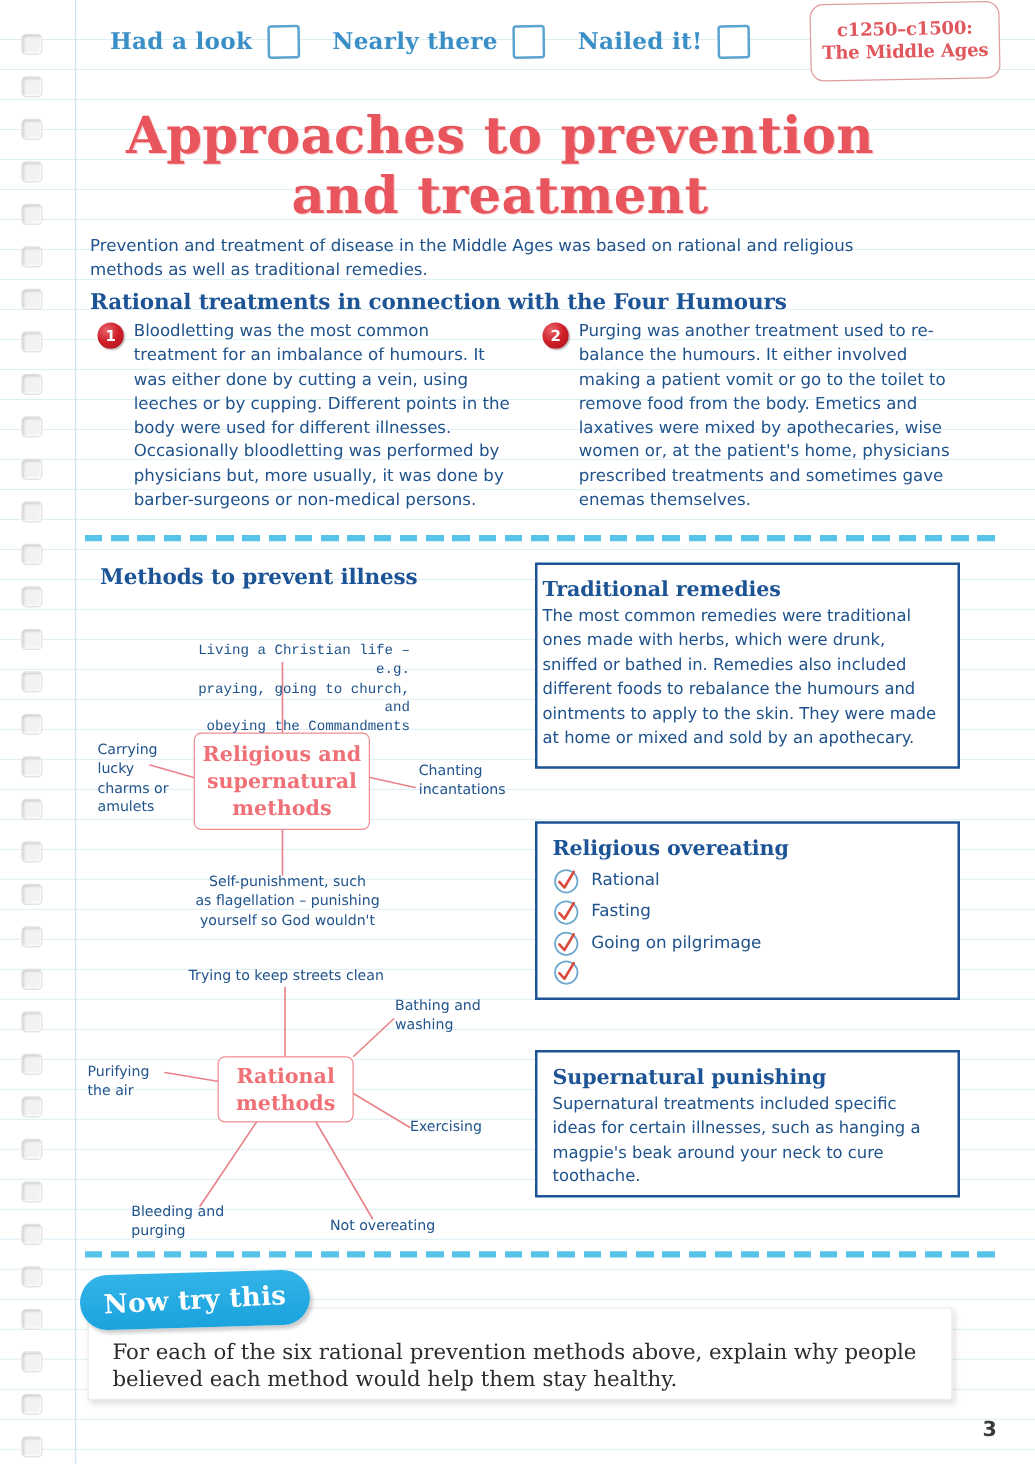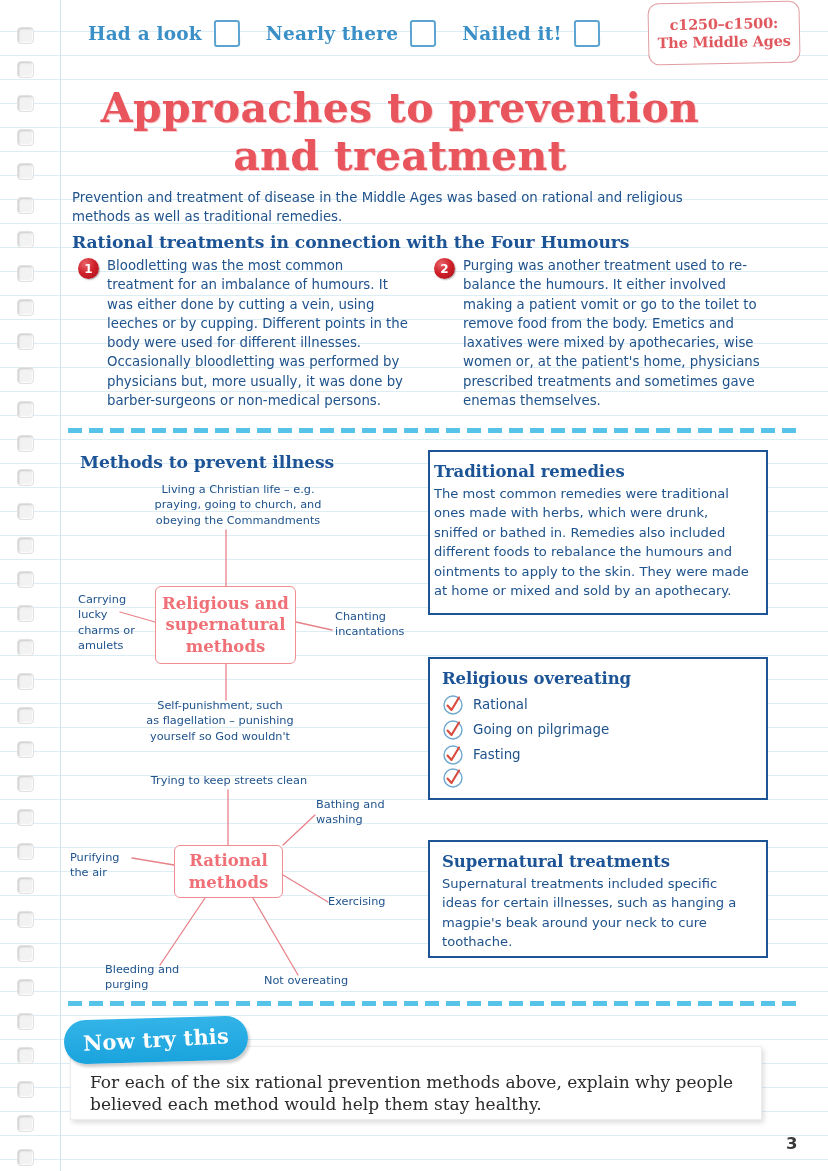--- a/index.html
+++ b/index.html
@@ -355,30 +355,30 @@
         <line x1="223" y1="405" x2="268" y2="432"></line>
         <line x1="114" y1="395" x2="72" y2="388"></line>
         <line x1="145" y1="428" x2="100" y2="495"></line>
         <line x1="193" y1="428" x2="238" y2="505"></line>
       </g>
     </svg>
 
     <div id="mm-center-religious" class="mm-center">Religious and
 supernatural
 methods</div>
-    <div class="mm-leaf" style="left:88px;  top:12px;  width:180px; text-align:center;">Living a Christian life – e.g.
+    <div class="mm-leaf" style="left:88px;  top:44px;  width:180px; text-align:right;font-family:Liberation Mono, monospace;">Living a Christian life – e.g.
 praying, going to church, and
 obeying the Commandments</div>
     <div class="mm-leaf" style="left:18px;  top:122px; width:70px;">Carrying
 lucky
 charms or
 amulets</div>
     <div class="mm-leaf" style="left:275px; top:139px; width:88px;">Chanting
 incantations</div>
-    <div class="mm-leaf" style="left:65px;  top:228px; width:190px; text-align:center;">Self-punishment, such
+    <div class="mm-leaf" style="left:75px;  top:228px; width:190px; text-align:center;">Self-punishment, such
 as flagellation – punishing
 yourself so God wouldn't</div>
 
     <div id="mm-center-rational" class="mm-center">Rational
 methods</div>
     <div class="mm-leaf" style="left:73px;  top:303px; width:192px; text-align:center;">Trying to keep streets clean</div>
     <div class="mm-leaf" style="left:256px; top:327px; width:82px;">Bathing and
 washing</div>
     <div class="mm-leaf" style="left:268px; top:424px; width:80px;">Exercising</div>
     <div class="mm-leaf" style="left:204px; top:503px; width:110px;">Not overeating</div>
@@ -405,44 +405,44 @@
         </span>
         <span>Rational</span>
       </li>
       <li class="tick-item">
         <span class="tick-icon">
           <svg width="22" height="22" viewBox="0 0 22 22">
             <circle cx="11" cy="11" r="9" fill="none" stroke="#6fa8cf" stroke-width="1.4"></circle>
             <path d="M5.5 11.5 L9.5 16 L17 3.5" fill="none" stroke="#d94a3d" stroke-width="2.1" stroke-linecap="round" stroke-linejoin="round"></path>
           </svg>
         </span>
-        <span>Going on pilgrimage</span>
+        <span>Fasting</span>
       </li>
       <li class="tick-item">
         <span class="tick-icon">
           <svg width="22" height="22" viewBox="0 0 22 22">
             <circle cx="11" cy="11" r="9" fill="none" stroke="#6fa8cf" stroke-width="1.4"></circle>
             <path d="M5.5 11.5 L9.5 16 L17 3.5" fill="none" stroke="#d94a3d" stroke-width="2.1" stroke-linecap="round" stroke-linejoin="round"></path>
           </svg>
         </span>
-        <span>Fasting</span>
+        <span>Going on pilgrimage</span>
       </li>
       <li class="tick-item">
         <span class="tick-icon">
           <svg width="22" height="22" viewBox="0 0 22 22">
             <circle cx="11" cy="11" r="9" fill="none" stroke="#6fa8cf" stroke-width="1.4"></circle>
             <path d="M5.5 11.5 L9.5 16 L17 3.5" fill="none" stroke="#d94a3d" stroke-width="2.1" stroke-linecap="round" stroke-linejoin="round"></path>
           </svg>
         </span>
       </li>
     </ul>
   </div>
 
   <div id="box-supernatural" class="info-box">
-    <div class="info-box-title">Supernatural treatments</div>
+    <div class="info-box-title">Supernatural punishing</div>
     <div class="info-box-body">Supernatural treatments included specific ideas for certain illnesses, such as hanging a magpie's beak around your neck to cure toothache.</div>
   </div>
 
   <div id="divider-2" class="dashed-divider"></div>
 
   <div id="answer-card"></div>
   <div id="now-try-pill">
     <span id="now-try-label">Now try this</span>
   </div>
   <div id="answer-text">For each of the six rational prevention methods above, explain why people believed each method would help them stay healthy.</div>

